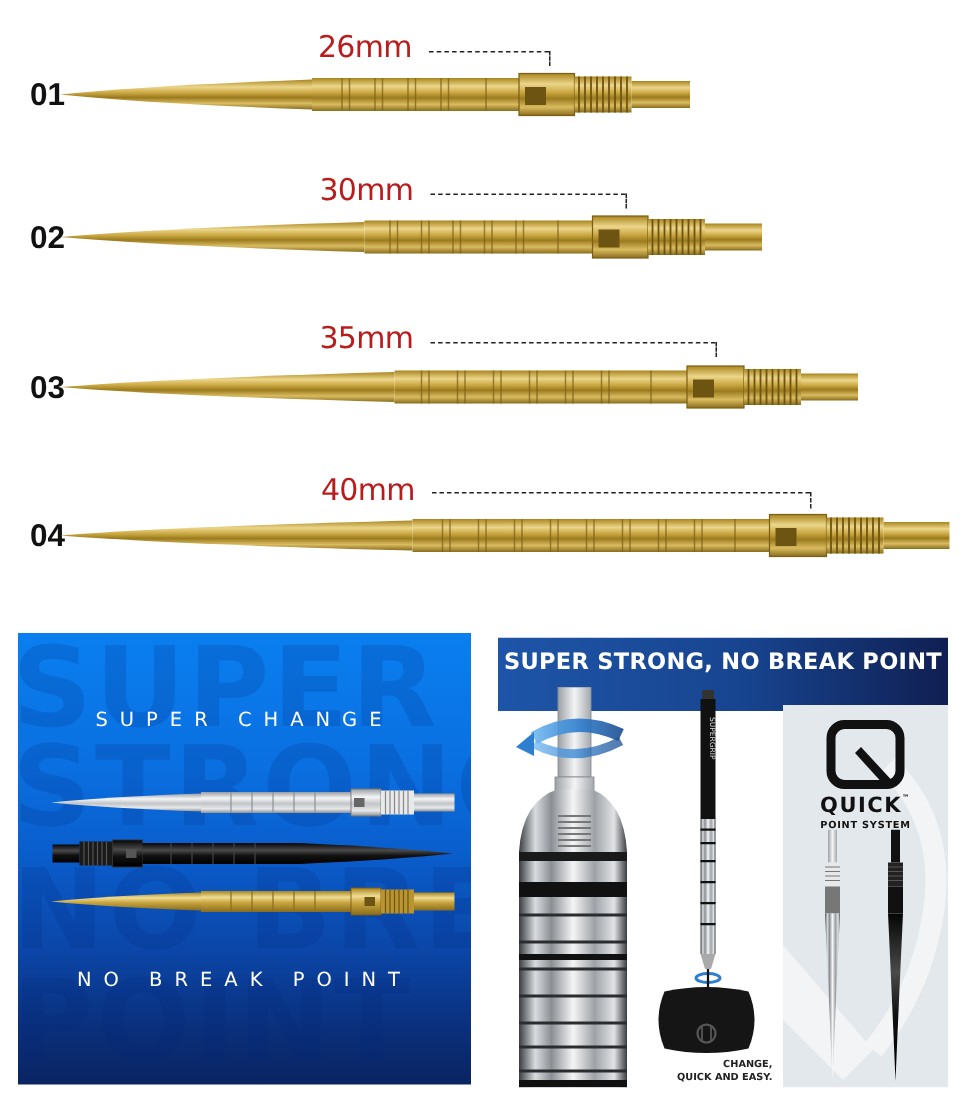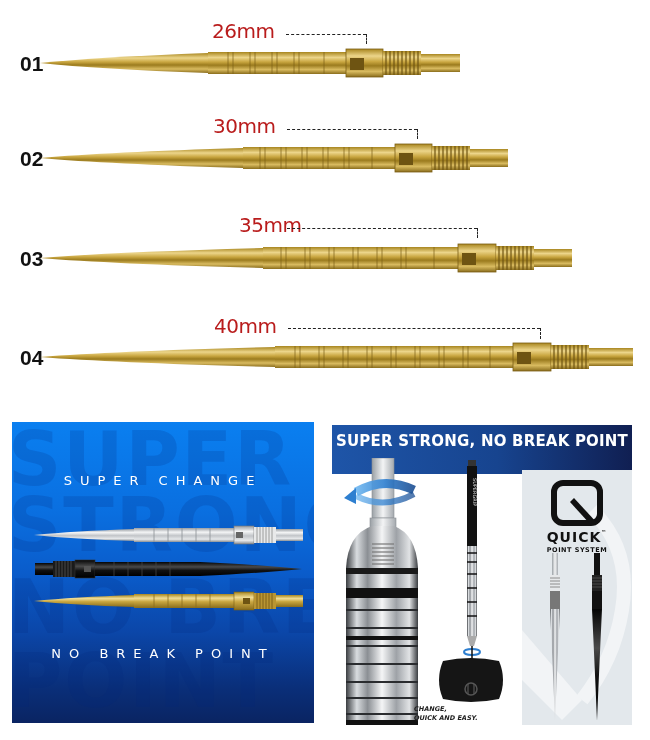--- a/index.html
+++ b/index.html
@@ -17,21 +17,21 @@
   .bg-word { position:absolute; left:-4px; font-family:"DejaVu Sans", sans-serif; font-weight:bold; font-size:74px; letter-spacing:2px; line-height:1; color:rgba(0,40,120,0.18); white-space:nowrap; }
   .panel-caption { position:absolute; left:0; width:302px; text-align:center; color:#fff; font-family:"DejaVu Sans", sans-serif; font-size:13px; letter-spacing:8px; line-height:1; }
 
   
   .panel-right { position:absolute; left:332px; top:425px; width:300px; height:300px; background:#ffffff; overflow:hidden; }
   .panel-header { position:absolute; left:0; top:0; width:300px; height:49px;
     background:linear-gradient(90deg,#1e55a8 0%,#17448f 55%,#101f52 100%);
     color:#fff; font-family:"DejaVu Sans", sans-serif; font-weight:bold; font-size:15px; text-align:center; line-height:33px; letter-spacing:0.2px; }
   .qps-area { position:absolute; left:190px; top:45px; width:110px; height:255px; background:#e3e8ec; }
   .qps-word { position:absolute; left:0; width:110px; text-align:center; font-family:"DejaVu Sans", sans-serif; font-weight:bold; color:#111; line-height:1; }
-  .change-text { position:absolute; left:82px; width:90px; text-align:left; font-family:"DejaVu Sans", sans-serif; font-weight:bold; font-size:6.5px; color:#222; line-height:1.35;font-style:italic; }
+  .change-text { position:absolute; left:93px; width:90px; text-align:right; font-family:"DejaVu Sans", sans-serif; font-weight:bold; font-size:6.5px; color:#222; line-height:1.35; }
 </style>
 </head>
 <body>
 
 <div>
 
   <div class="row-label" style="top:53px;">01</div>
   <div class="dim-label" style="left:212px; top:21px;">26mm</div>
   <div class="dim-line" style="left:286px; top:34px; width:80px;"></div>
   <div class="dim-drop" style="left:366px; top:34px; height:10px;"></div>
@@ -107,21 +107,21 @@
         <line x1="413" y1="3" x2="413" y2="27"></line>
         <line x1="417" y1="3" x2="417" y2="27"></line>
       <line x1="421" y1="3" x2="421" y2="27"></line>
         <line x1="425" y1="3" x2="425" y2="27"></line>
         <line x1="429" y1="3" x2="429" y2="27"></line>
     </g>
     <rect x="432" y="6" width="38" height="18" fill="url(#g1)"></rect>
   </svg>
 
   <div class="row-label" style="top:248px;">03</div>
-  <div class="dim-label" style="left:213px; top:215px;margin-left:26px;">35mm</div>
+  <div class="dim-label" style="left:213px; top:215px;">35mm</div>
   <div class="dim-line" style="left:287px; top:228px; width:190px;"></div>
   <div class="dim-drop" style="left:477px; top:228px; height:10px;"></div>
   <svg class="abs" style="left:38px; top:243px;" width="536" height="30" viewBox="0 0 536 30">
     <path d="M2 15 Q75 9 225 5 L225 25 Q75 21 2 15 Z" fill="url(#g1)"></path>
     <rect x="225" y="4" width="195" height="22" fill="url(#g1)"></rect>
     <g stroke="#7a5e14" stroke-width="1" opacity="0.7">
       <line x1="243" y1="4" x2="243" y2="26"></line>
         <line x1="248" y1="4" x2="248" y2="26"></line>
       <line x1="267" y1="4" x2="267" y2="26"></line>
         <line x1="272" y1="4" x2="272" y2="26"></line>

